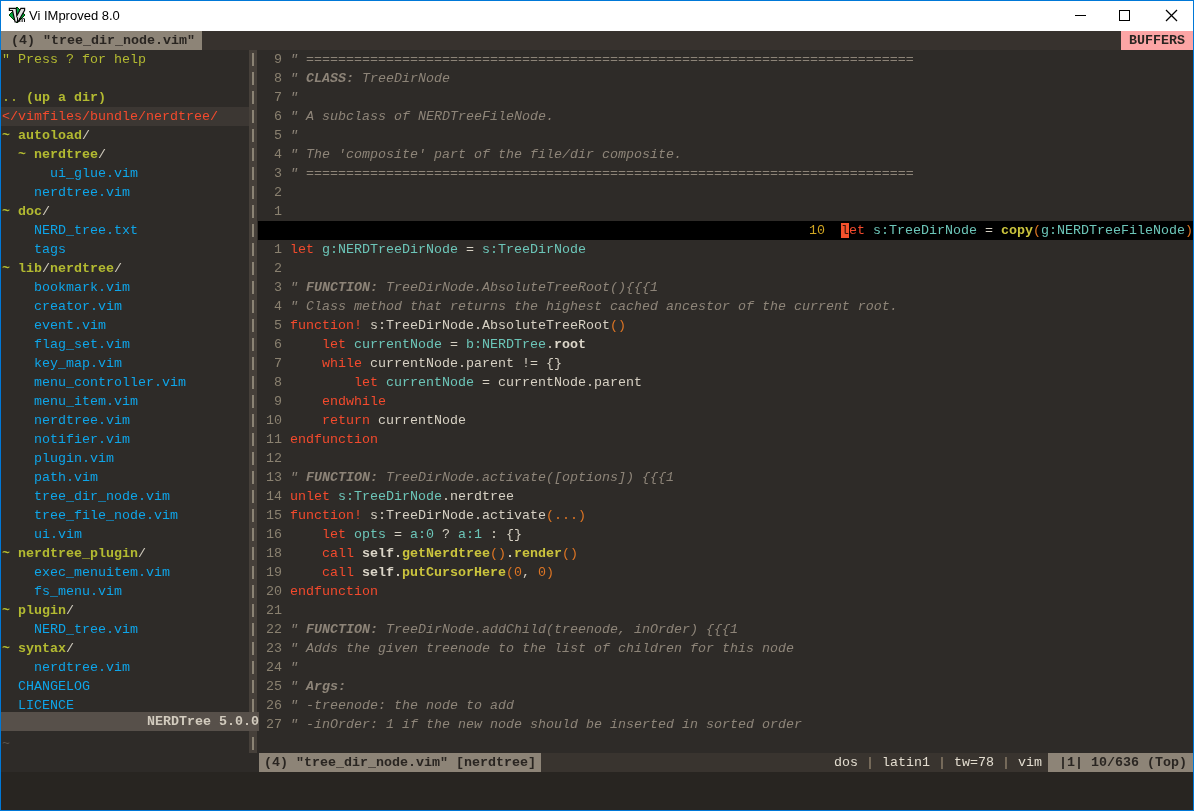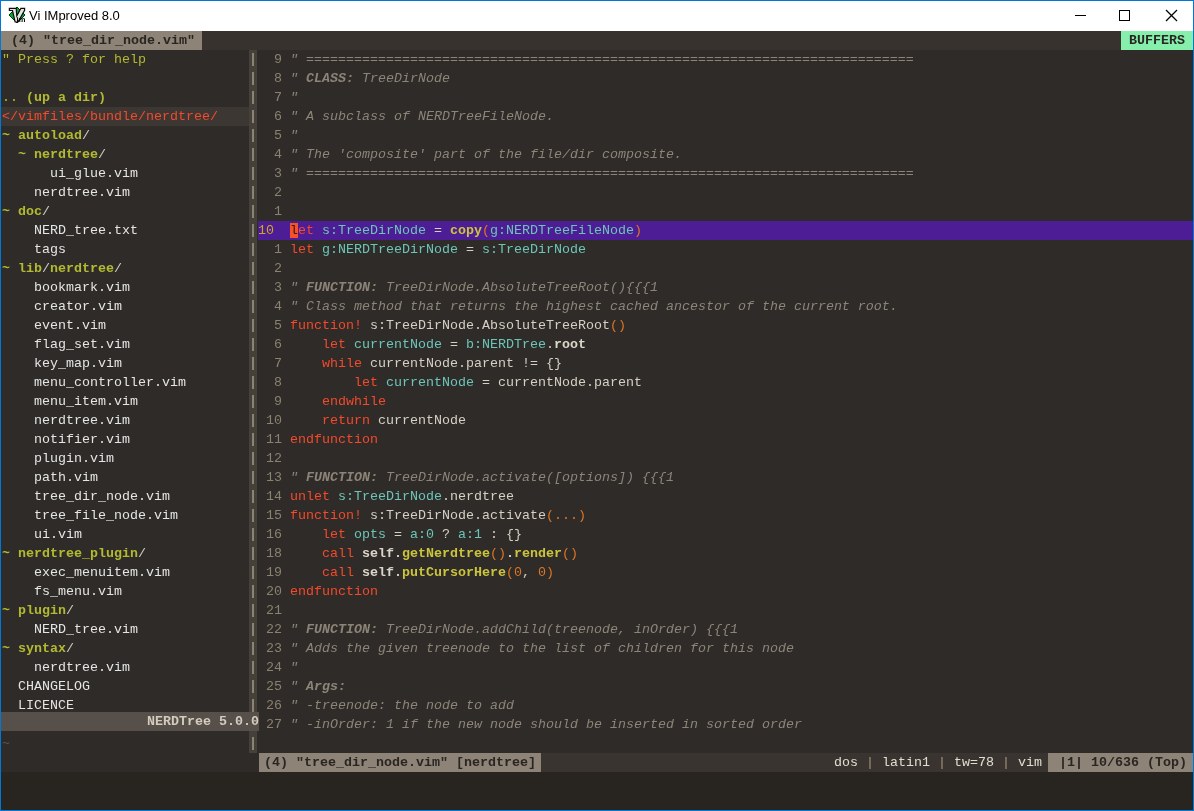--- a/index.html
+++ b/index.html
@@ -8,49 +8,49 @@
 .code div{height:19px;white-space:pre;}
 
 #tbar{top:0;left:0;width:1194px;height:31px;background:#fff;border-top:1px solid #0078d7;box-sizing:border-box;}
 #title{left:29px;top:8px;font-family:"Liberation Sans",sans-serif;font-size:13px;color:#000;line-height:16px;}
 #bl{left:0;top:0;width:1px;height:811px;background:#0078d7;}
 #br{left:1193px;top:0;width:1px;height:811px;background:#0078d7;}
 #bb{left:0;top:810px;width:1194px;height:1px;background:#0078d7;}
 
 #tabbar{top:31px;left:1px;width:1192px;height:19px;background:#37322e;}
 #tab1{left:1px;top:31px;width:201px;height:19px;background:#8d8477;color:#292521;font-weight:bold;padding-left:10px;box-sizing:border-box;}
-#bufs{left:1121px;top:31px;width:72px;height:19px;background:#86efac;color:#292521;font-weight:bold;padding-left:8px;box-sizing:border-box;}
+#bufs{left:1121px;top:31px;width:72px;height:19px;background:#fca5a5;color:#292521;font-weight:bold;padding-left:8px;box-sizing:border-box;}
 
 #vband{left:249px;top:50px;width:8px;height:703px;background:#46403a;}
 #vdash{left:251.5px;top:53px;width:2.5px;height:700px;
   background:repeating-linear-gradient(180deg,#8b8374 0px,#8b8374 13px,transparent 13px,transparent 19px);}
 
 #ntcl{left:1px;top:107px;width:249px;height:19px;background:#3c3733;}
-.cl{background:#4c1d95;}
+.cl{background:#000000;text-align:right;}
 
 #stl{left:1px;top:712px;width:258px;height:19px;background:#57504a;color:#d2cbbe;font-weight:bold;padding-left:9px;box-sizing:border-box;text-align:right;}
 #stm{left:259px;top:753px;width:934px;height:19px;background:#39342f;}
 #stbox{left:259px;top:753px;width:282px;height:19px;background:#8d8477;color:#292521;font-weight:bold;padding-left:5px;box-sizing:border-box;}
 #stright{left:834px;top:753px;color:#d6d0c3;}
 #strbox{left:1048px;top:753px;width:145px;height:25px;background:#8d8477;color:#292521;font-weight:bold;padding-left:11px;box-sizing:border-box;}
 #cmd{left:1px;top:772px;width:1192px;height:38px;background:#282521;}
 
 .c{color:#8d8478;font-style:italic;}
 .cb{color:#8d8478;font-style:italic;font-weight:bold;}
 .r{color:#f34a2d;margin-top:25px;}
 .t{color:#6cc5b8;}
 .y{color:#cbc43d;font-weight:bold;}
 .o{color:#dd7524;}
 .w{color:#d6d0c3;}
 .b{color:#dcd6c9;font-weight:bold;}
 .n{color:#8a8170;}
 .cn{color:#d0a522;}
 .g{color:#b3ba31;}
 .gb{color:#b3ba31;font-weight:bold;}
-.f{color:#e5e5e5;text-align:center;}
+.f{color:#0ea5e9;text-align:center;}
 .dim{color:#5b554d;}
 .sl{color:#cfc9bc;}
 .sw{color:#e2dccf;}
 .sp{color:#a5947c;}
 .cur{background:#f4512c;color:#3a1508;}
 </style></head><body>
 <div class="abs" id="tbar"></div>
 <svg class="abs" style="left:8px;top:6px" width="18" height="18" viewBox="0 0 18 18">
 <polygon points="9,1 17,9 9,17 1,9" fill="#00a83c" stroke="#004000" stroke-width="1"></polygon>
 <polygon points="1.4,2.3 8.2,2.3 8.8,10 12.9,2.3 16.6,2.3 16.6,4.3 10,16 7.1,16 4.5,4.5 1.4,4.5" fill="#e4e4e4" stroke="#0a0a0a" stroke-width="1.2"></polygon>

